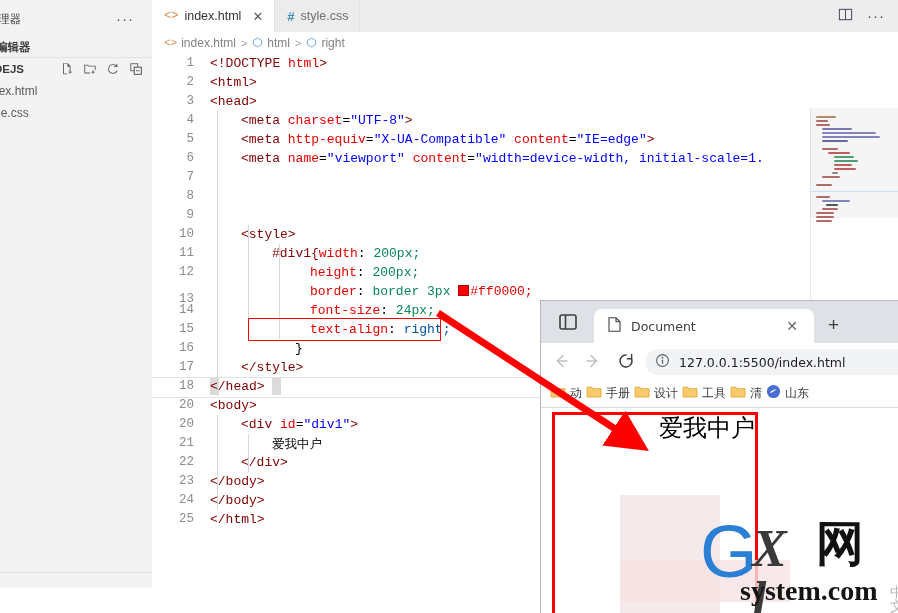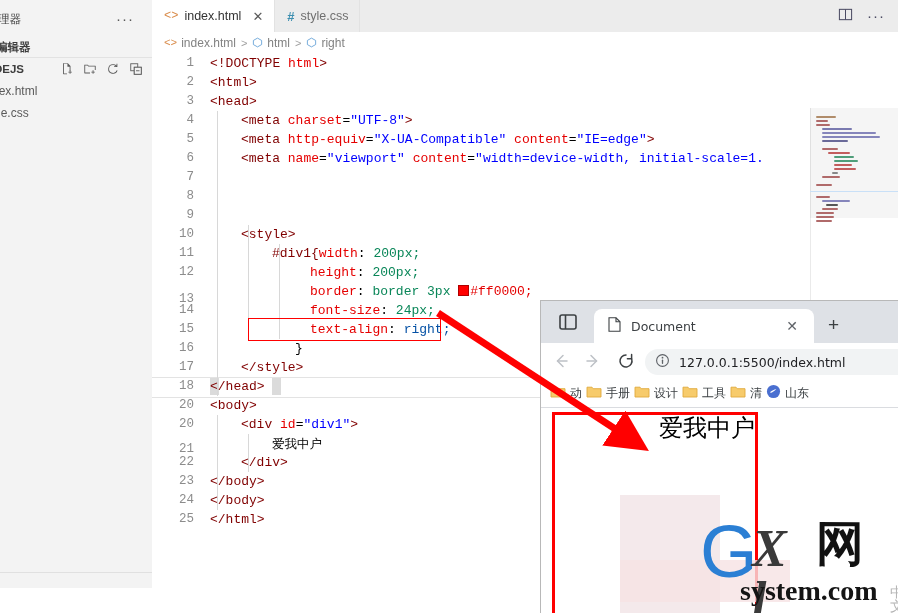--- a/index.html
+++ b/index.html
@@ -414,21 +414,21 @@
         <span class="ln" style="top:190px;">11</span>
         <span class="ln" style="top:209px;">12</span>
         <span class="ln" style="top:228px;margin-top:8px;">13</span>
         <span class="ln" style="top:247px;">14</span>
         <span class="ln" style="top:266px;">15</span>
         <span class="ln" style="top:285px;">16</span>
         <span class="ln" style="top:304px;">17</span>
         <span class="ln" style="top:323px;">18</span>
         <span class="ln" style="top:342px;">20</span>
         <span class="ln" style="top:361px;">20</span>
-        <span class="ln" style="top:380px;margin-top:6px;">21</span>
+        <span class="ln" style="top:380px;">21</span>
         <span class="ln" style="top:399px;">22</span>
         <span class="ln" style="top:418px;">23</span>
         <span class="ln" style="top:437px;">24</span>
         <span class="ln" style="top:456px;">25</span>
       </div>
 
       <div class="iguide" style="left:65px;top:57px;height:285px;"></div>
       <div class="iguide" style="left:96px;top:171px;height:114px;"></div>
       <div class="iguide" style="left:127px;top:190px;height:95px;"></div>
       <div class="iguide" style="left:65px;top:361px;height:95px;"></div>

